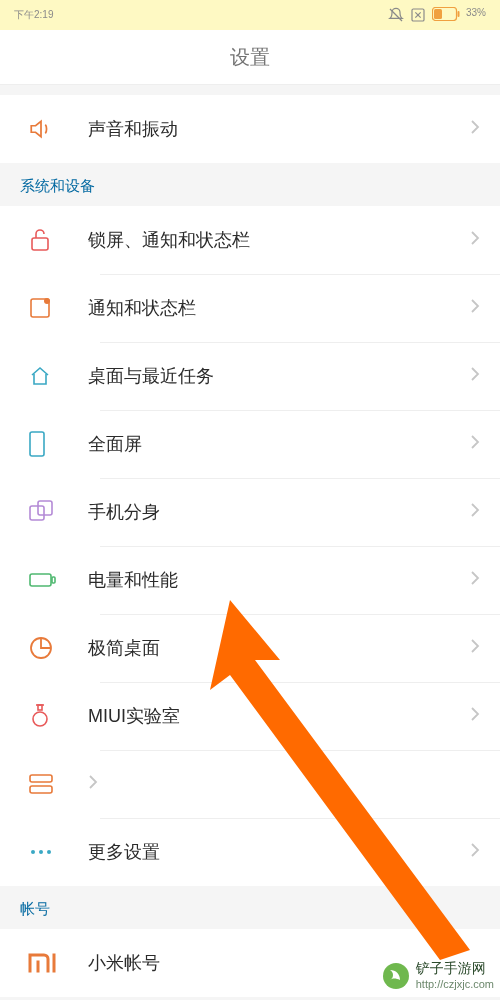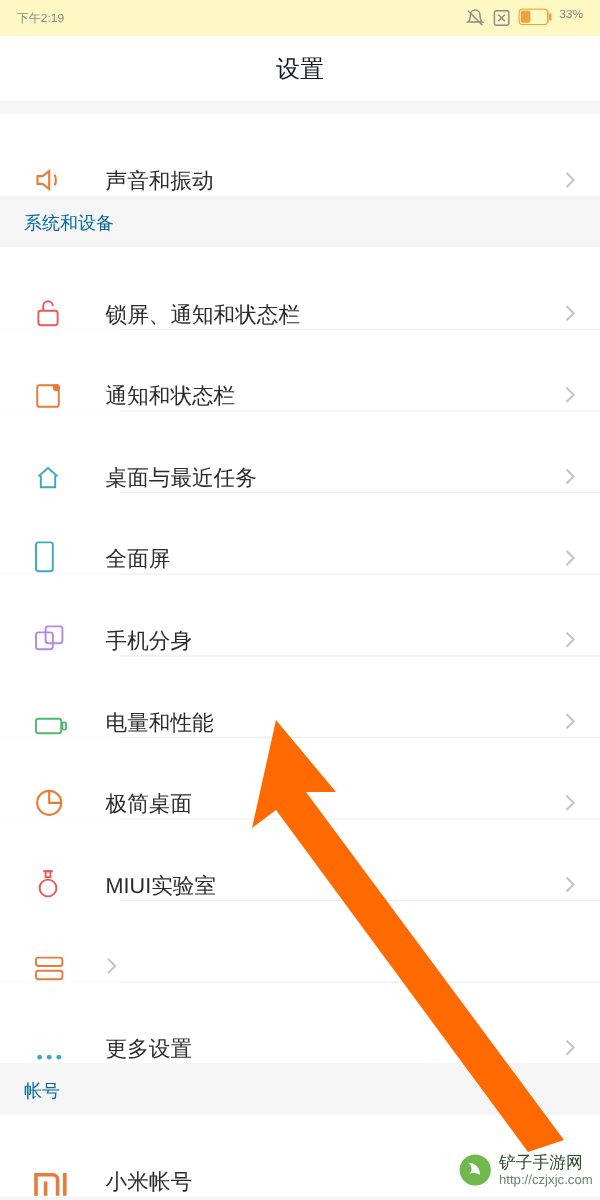--- a/index.html
+++ b/index.html
@@ -23,35 +23,35 @@
   }
   .status-right { display:flex; align-items:flex-start; gap:6px; }
   .status-right svg { display:block; }
   .header {
     height:55px;
     background:#fff;
     display:flex;
     align-items:center;
     justify-content:center;
     font-size:20px;
-    color:#0f172a;
+    color:#737373;
     border-bottom:1px solid #eee;
   }
   .section-gap { height:10px; background:#f5f5f5; }
   .section-header {
     padding:14px 20px 10px 20px;
     font-size:15px;
     color:#0369a1;
     background:#f5f5f5;
   }
   .row {
     height:68px;
     background:#fff;
     display:flex;
-    align-items:flex-end;
+    align-items:center;
     padding:0 20px 0 28px;
     position:relative;
   }
   .row + .row::before {
     content:"";
     position:absolute;
     top:0; left:100px; right:0;
     height:1px;
     background:#eee;
   }
@@ -73,21 +73,21 @@
   .arrow-annot {
     position:absolute;
     top:590px; left:190px;
     width:300px; height:370px;
     pointer-events:none;
   }
   .watermark {
     position:absolute;
     bottom:10px; right:6px;
     display:flex;
-    align-items:center;
+    align-items:flex-end;
     gap:6px;
     font-size:14px;
     color:#2b4a2b;
   }
   .watermark small { display:block; font-size:11px; color:#6b876b; }
 </style>
 </head>
 <body>
 
 <div class="status-bar">

